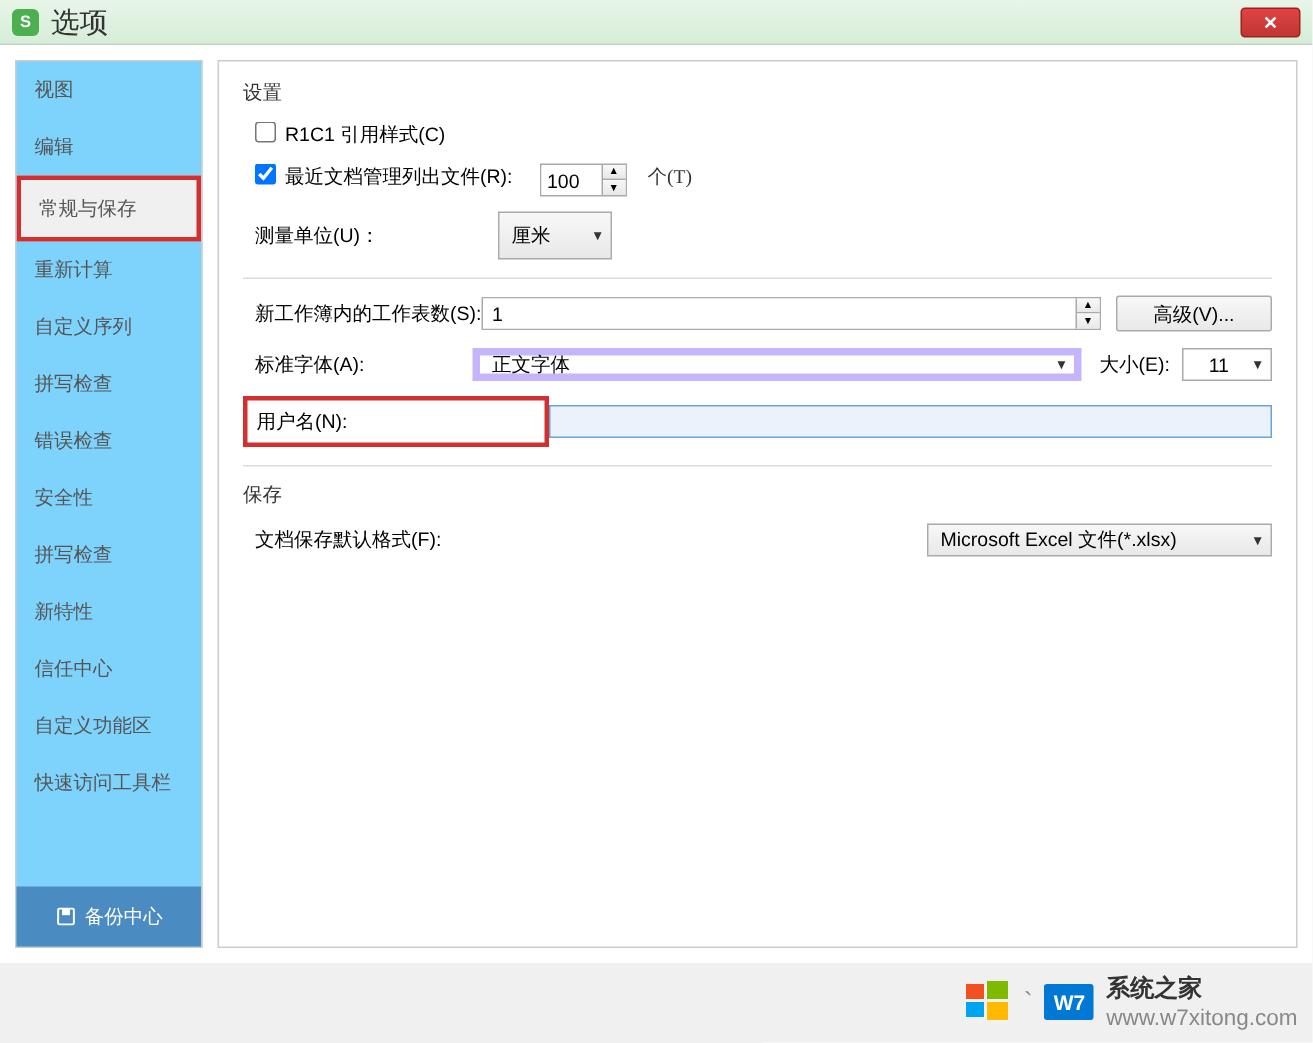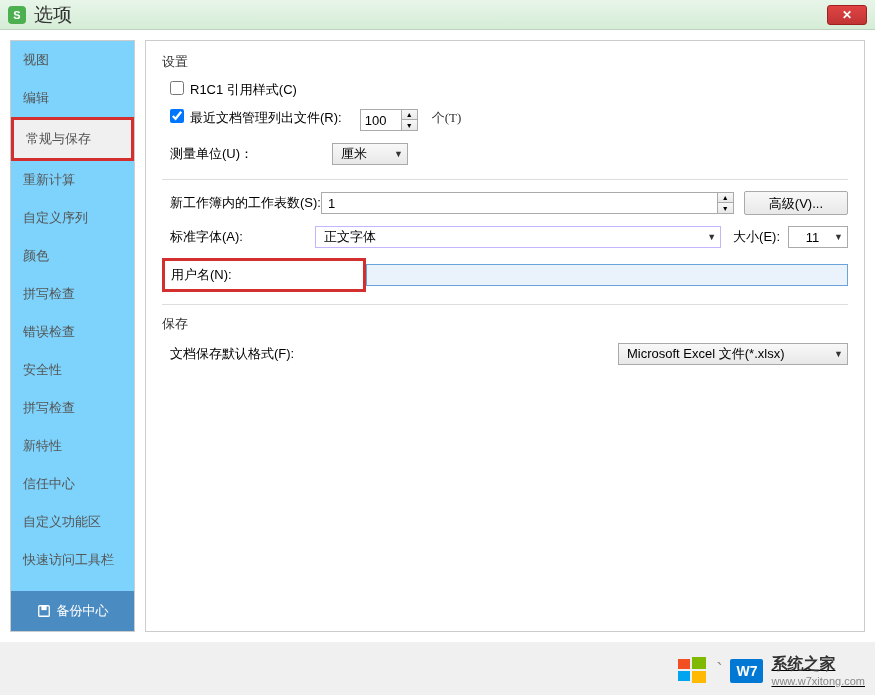--- a/index.html
+++ b/index.html
@@ -33,32 +33,32 @@
     input[type="checkbox"] { width: 14px; height: 14px; cursor: pointer; }
     
     .spinner-input { display: inline-flex; align-items: center; border: 1px solid #aaa; height: 22px; background: #fff; }
     .spinner-input input { border: none; width: 40px; padding: 2px 4px; outline: none; text-align: left; }
     .spinner-btns { display: flex; flex-direction: column; width: 16px; border-left: 1px solid #aaa; }
     .spinner-btn { height: 10px; display: flex; align-items: center; justify-content: center; cursor: pointer; background: linear-gradient(to bottom, #f8f8f8, #e8e8e8); font-size: 7px; line-height: 1; }
     .spinner-btn:first-child { border-bottom: 1px solid #aaa; }
     
     .suffix-text { margin-left: 8px; color: #333; font-family: Liberation Serif, serif; }
     
-    .dropdown { display: inline-flex; align-items: center; border: 1px solid #aaa; height: 22px; background: linear-gradient(to bottom, #f8f8f8, #e8e8e8); min-width: 60px; padding: 0 4px 0 8px; cursor: pointer; position: relative; gap: 21px; }
+    .dropdown { display: inline-flex; align-items: center; border: 1px solid #aaa; height: 32px; background: linear-gradient(to bottom, #f8f8f8, #e8e8e8); min-width: 60px; padding: 0 4px 0 8px; cursor: pointer; position: relative; gap: 21px; }
     .dropdown-text { flex: 1; }
     .dropdown-arrow { margin-left: 6px; font-size: 9px; color: #333; }
     
     .divider { border: none; border-top: 1px solid #ddd; margin: 12px 0 10px 0; }
     .wide-spinner-box { flex: 1; border: 1px solid #aaa; height: 22px; display: flex; background: #fff; }
     .wide-spinner-box input { flex: 1; border: none; padding: 2px 6px; outline: none; }
     
     .adv-btn { margin-left: 10px; padding: 3px 24px; border: 1px solid #aaa; background: linear-gradient(to bottom, #f8f8f8, #e8e8e8); cursor: pointer; border-radius: 2px; height: 24px; }
     
     .font-row { display: flex; align-items: center; gap: 0; margin-bottom: 10px; }
-    .font-dropdown { flex: 1; border: 1px solid #c4b5fd; height: 22px; display: flex; align-items: center; padding: 0 4px 0 8px; background: #fff; cursor: pointer; }
+    .font-dropdown { flex: 1; border: 5px solid #c4b5fd; height: 22px; display: flex; align-items: center; padding: 0 4px 0 8px; background: #fff; cursor: pointer; }
     .size-label { margin: 0 8px 0 12px; }
     .size-dropdown { width: 60px; border: 1px solid #aaa; height: 22px; display: flex; align-items: center; padding: 0 4px 0 8px; background: #fff; cursor: pointer; text-align: center; }
     .username-full-row { display: flex; align-items: stretch; }
     .username-label-box { border: 3px solid #d32f2f; padding: 5px 8px 5px 0; display: flex; align-items: center; width: 204px; }
     .username-label-box .lbl { padding-left: 6px; }
     .username-rest { flex: 1; display: flex; align-items: center; padding: 5px 0; }
     .username-rest input { flex: 1; border: 1px solid #6aa3d8; height: 22px; padding: 2px 6px; outline: none; background: #eaf3fc; }
     
     .save-row { display: flex; align-items: center; }
     .save-dropdown { margin-left: auto; width: 230px; border: 1px solid #aaa; height: 22px; display: flex; align-items: center; padding: 0 4px 0 8px; background: linear-gradient(to bottom, #f8f8f8, #e8e8e8); cursor: pointer; }
@@ -79,21 +79,20 @@
 
   <div class="content">
 
     <div class="sidebar">
       <div class="sidebar-items">
         <div class="sidebar-item">视图</div>
         <div class="sidebar-item">编辑</div>
         <div class="sidebar-item active highlight-red">常规与保存</div>
         <div class="sidebar-item">重新计算</div>
         <div class="sidebar-item">自定义序列</div>
-        <div class="sidebar-item">颜色</div>
         <div class="sidebar-item">拼写检查</div>
         <div class="sidebar-item">错误检查</div>
         <div class="sidebar-item">安全性</div>
         <div class="sidebar-item">拼写检查</div>
         <div class="sidebar-item">新特性</div>
         <div class="sidebar-item">信任中心</div>
         <div class="sidebar-item">自定义功能区</div>
         <div class="sidebar-item">快速访问工具栏</div>
       </div>
       <div class="backup-btn">
@@ -189,17 +188,17 @@
 
 <div class="watermark">
   <svg width="32" height="32" viewBox="0 0 32 32">
     <rect x="2" y="4" width="12" height="10" fill="#f25022"></rect>
     <rect x="16" y="2" width="14" height="12" fill="#7fba00"></rect>
     <rect x="2" y="16" width="12" height="10" fill="#00a4ef"></rect>
     <rect x="16" y="16" width="14" height="12" fill="#ffb900"></rect>
   </svg>
   <span style="color:#888;font-size:18px;">`</span>
   <span class="wm-badge">W7</span>
-  <div style="position:relative;text-decoration:underline;">
+  <div style="position:relative;">
     <span class="wm-text">系统之家</span>
-    <div style="font-size:11px;color:#888;text-align:right;">www.w7xitong.com</div>
+    <div style="font-size:15px;color:#888;text-align:right;">www.w7xitong.com</div>
   </div>
 </div>
 
 </body></html>

